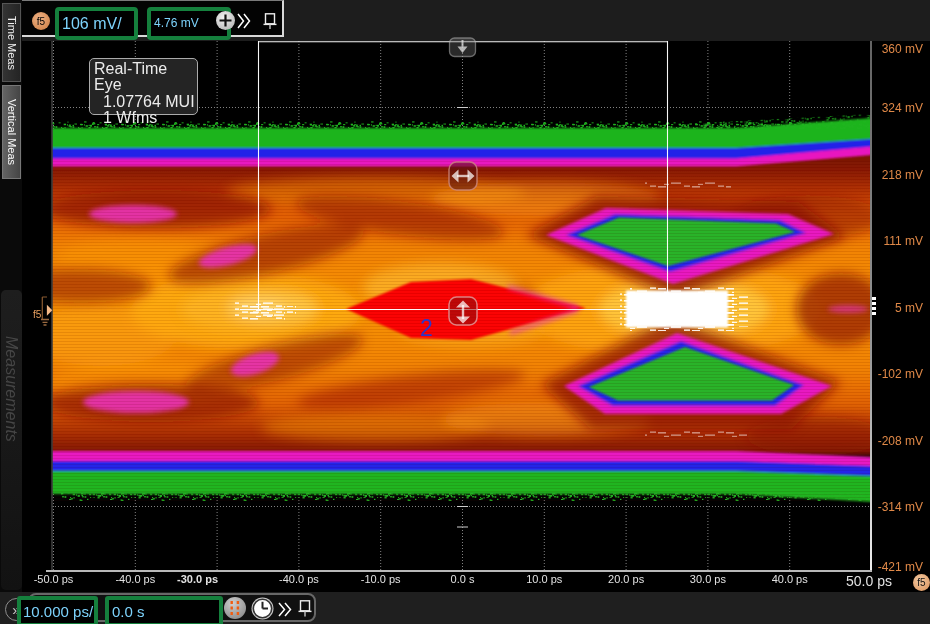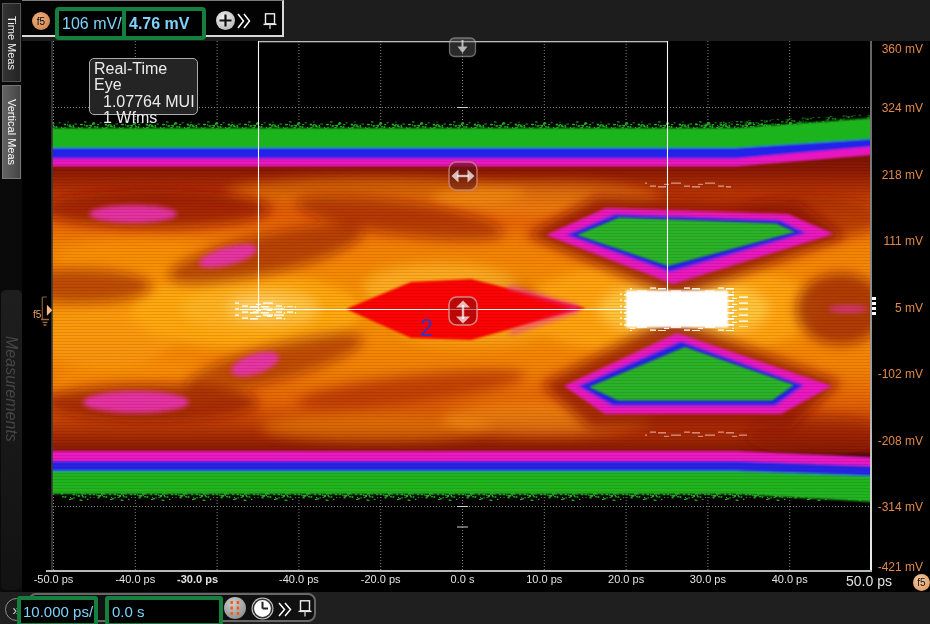--- a/index.html
+++ b/index.html
@@ -23,21 +23,21 @@
 </div>
 <div class="abs" style="left:2px;top:85px;width:19px;height:94px;background:linear-gradient(90deg,#646464,#454545);border:1px solid #777;box-sizing:border-box;">
   <div style="writing-mode:vertical-rl;color:#fafafa;font-size:11px;width:17px;height:92px;display:flex;align-items:center;justify-content:center;">Vertical Meas</div>
 </div>
 <div class="abs" style="left:1px;top:290px;width:21px;height:300px;background:linear-gradient(180deg,#1e1e1e,#121212);border-radius:5px;"></div>
 <div class="abs" style="left:2px;top:310px;writing-mode:vertical-rl;color:#464646;font-size:16px;font-style:italic;height:158px;text-align:center;">Measurements</div>
 
 <div class="abs" style="left:22px;top:0;width:262px;height:37px;background:#030303;border-top:1px solid #7a7a7a;border-bottom:2px solid #d8d8d8;border-right:2px solid #d8d8d8;box-sizing:border-box;"></div>
 <div class="abs" style="left:32px;top:12px;width:18px;height:18px;border-radius:50%;background:radial-gradient(circle at 40% 35%,#eeb185,#c97a3e);color:#000;font-size:10px;display:flex;align-items:center;justify-content:center;">f5</div>
 <div class="inbox" style="left:55px;top:7px;width:72px;height:25px;font-size:16px;line-height:25px;padding-left:3px;">106 mV/</div>
-<div class="inbox" style="left:122px;top:7px;width:73px;height:25px;font-size:16px;line-height:25px;padding-left:3px;font-weight:bold;">4.76 mV</div>
+<div class="inbox" style="left:147px;top:7px;width:73px;height:25px;font-size:12px;line-height:25px;padding-left:3px;">4.76 mV</div>
 <div class="abs" style="left:216px;top:11px;width:19px;height:19px;border-radius:50%;background:radial-gradient(circle at 40% 35%,#f2f2f2,#ababab);"></div>
 <svg class="abs" style="left:216px;top:11px;" width="19" height="19">
     <path d="M9.5 3.5 V15.5 M3.5 9.5 H15.5" stroke="#111" stroke-width="2.2" fill="none"></path>
   </svg>
 <svg class="abs" style="left:237px;top:13px;" width="14" height="16">
   <path d="M1 1 L6.5 8 L1 15 M7 1 L12.5 8 L7 15" stroke="#fff" stroke-width="1.5" fill="none"></path>
 </svg>
 <svg class="abs" style="left:263px;top:13px;" width="15" height="17">
   <rect x="2.5" y="0.8" width="9" height="10" fill="none" stroke="#ededed" stroke-width="1.4"></rect>
   <line x1="0.5" y1="11.4" x2="13.5" y2="11.4" stroke="#ededed" stroke-width="1.4"></line>
@@ -321,21 +321,21 @@
 <div class="abs" style="right:7px;top:300.9px;color:#e08948;font-size:12px;text-align:center;">5 mV</div>
 <div class="abs" style="right:7px;top:367.4px;color:#e08948;font-size:12px;">-102 mV</div>
 <div class="abs" style="right:7px;top:433.9px;color:#e08948;font-size:12px;">-208 mV</div>
 <div class="abs" style="right:7px;top:500.4px;color:#e08948;font-size:12px;">-314 mV</div>
 <div class="abs" style="right:7px;top:559.7px;color:#e08948;font-size:12px;">-421 mV</div>
 
 <div class="abs" style="top:573px;width:80px;text-align:center;color:#e2e2e2;font-size:11px;left:13.5px;">-50.0 ps</div>
 <div class="abs" style="top:573px;width:80px;text-align:center;color:#e2e2e2;font-size:11px;left:95.3px;">-40.0 ps</div>
 <div class="abs" style="top:573px;width:80px;color:#e2e2e2;font-size:11px;left:177.1px;font-weight:bold;">-30.0 ps</div>
 <div class="abs" style="top:573px;width:80px;text-align:center;color:#e2e2e2;font-size:11px;left:258.9px;">-40.0 ps</div>
-<div class="abs" style="top:573px;width:80px;text-align:center;color:#e2e2e2;font-size:11px;left:340.7px;">-20.0 ps</div>
+<div class="abs" style="top:573px;width:80px;text-align:center;color:#e2e2e2;font-size:11px;left:340.7px;">-10.0 ps</div>
 <div class="abs" style="top:573px;width:80px;text-align:center;color:#e2e2e2;font-size:11px;left:422.5px;">0.0 s</div>
 <div class="abs" style="top:573px;width:80px;text-align:center;color:#e2e2e2;font-size:11px;left:504.3px;">10.0 ps</div>
 <div class="abs" style="top:573px;width:80px;text-align:center;color:#e2e2e2;font-size:11px;left:586.1px;">20.0 ps</div>
 <div class="abs" style="top:573px;width:80px;text-align:center;color:#e2e2e2;font-size:11px;left:667.9px;">30.0 ps</div>
 <div class="abs" style="top:573px;width:80px;text-align:center;color:#e2e2e2;font-size:11px;left:749.7px;">40.0 ps</div>
 <div class="abs" style="top:573px;width:80px;text-align:center;color:#e2e2e2;font-size:14px;left:829.0px;">50.0 ps</div>
 
 <div class="abs" style="left:913px;top:574px;width:17px;height:17px;border-radius:50%;background:radial-gradient(circle at 40% 35%,#f2c9a2,#d89058);color:#101010;font-size:10px;display:flex;align-items:center;justify-content:center;">f5</div>
 
 <div class="abs" style="left:28px;top:593px;width:288px;height:29px;background:#101010;border:2px solid #686868;border-radius:8px;box-sizing:border-box;"></div>

